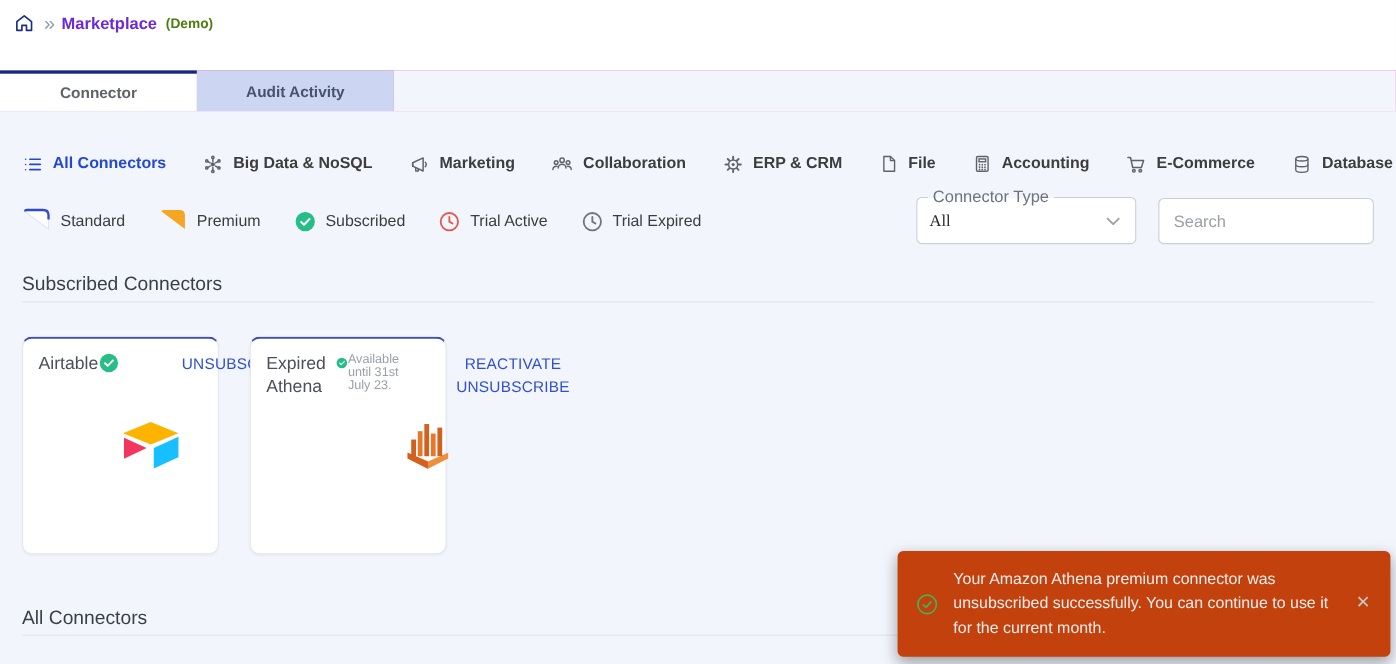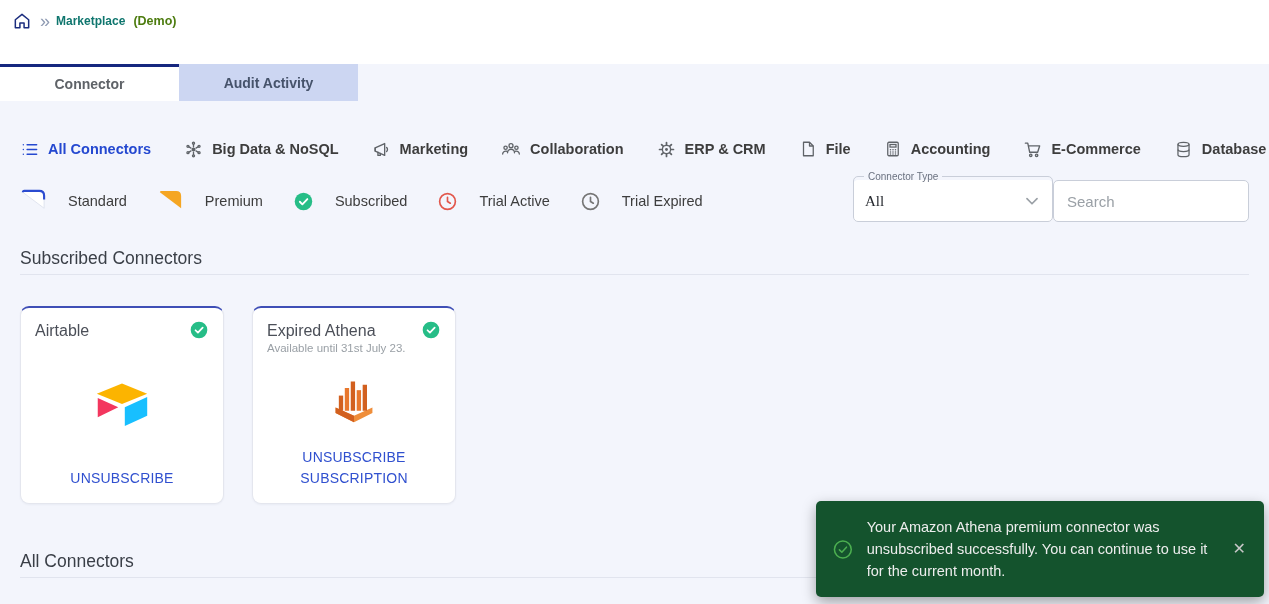--- a/index.html
+++ b/index.html
@@ -7,72 +7,72 @@
   body {
     font-family:"Liberation Sans", sans-serif;
     background:#f3f5fc;
     color:#3c4043;
     position:relative;
   }
   
   .topbar { background:#ffffff; height:64px; padding:11px 12px 0 12px; }
   .breadcrumb { display:flex; align-items:center; gap:8px; }
   .crumb-sep { color:#8f9bb3; font-size:18px; line-height:20px; letter-spacing:-2px; }
-  .crumb-page { color:#0f766e; font-weight:bold; font-size:12px; }
+  .crumb-page { color:#6d28d9; font-weight:bold; font-size:15px; }
   .crumb-suffix { color:#4d7c0f; font-size:12.5px; font-weight:bold; }
   
   .tabs { display:flex; background:#ec4899; height:37px; }
   .tab { width:179px; display:flex; align-items:center; justify-content:center;
          font-size:14px; font-weight:bold; color:#5f6368; cursor:pointer; }
   .tab.active { background:#ffffff; border-top:3px solid #16277f; color:#5f6368; }
   .tab.inactive { background:#ccd6f2; color:#46536b; }
   .tabs-rest { flex:1; background:#f3f5fc; }
   
   .content { padding:0 20px; }
   .cat-nav { margin-top:36px; display:flex; align-items:center; gap:33px; height:24px; }
   .cat-item { display:flex; align-items:center; gap:9px; font-size:14.5px; font-weight:bold;
               color:#3d3d3d; cursor:pointer; white-space:nowrap; }
   .cat-item svg { stroke:#5f6368; }
   .cat-item.active { color:#2448d0; }
   .cat-item.active svg { stroke:#2448d0; }
   
   .filter-row { margin-top:19px; display:flex; align-items:center; height:42px; }
   .legend { display:flex; align-items:center; gap:30px; }
-  .legend-item { display:flex; align-items:center; gap:21px; font-size:14.5px; color:#3d3d3d; }
+  .legend-item { display:flex; align-items:center; gap:8px; font-size:14.5px; color:#3d3d3d; }
   .select-box { margin-left:auto; width:200px; height:42px; border:1px solid #c9ced9; border-radius:5px;
                 background:#ffffff; position:relative; display:flex; align-items:center;
                 padding:0 10px 0 12px; cursor:pointer; }
   .select-box fieldset { position:absolute; inset:-9px 0 0 0; border:1px solid #c9ced9; border-radius:5px;
                 pointer-events:none; padding:0 8px; }
   .select-box { border:none; }
-  .select-box legend { font-size:10px; color:#6b7280; padding:0 4px; margin-left:2px; }
+  .select-box legend { font-size:15px; color:#6b7280; padding:0 4px; margin-left:2px; }
   .select-value { font-size:15px; color:#25282e;font-family:Liberation Serif, serif; }
   .select-box .chev { margin-left:auto; }
-  .search-box { margin-left:0; width:196px; height:42px; }
+  .search-box { margin-left:20px; width:196px; height:42px; }
   .search-box input { width:100%; height:100%; border:1px solid #c9ced9; border-radius:5px;
                 background:#ffffff; font-size:15px; padding:0 13px; color:#25282e;
                 font-family:"Liberation Sans", sans-serif; outline:none; }
   .search-box input::placeholder { color:#9aa0a6; }
   
   .section-title { margin-top:25px; font-size:17.5px; color:#3a3f47; line-height:22px; }
   .divider { margin-top:5px; border-bottom:1px solid #e1e4ee; }
   .section-title.second { margin-top:46px; }
   
   .cards { margin-top:31px; display:flex; gap:28px; }
-  .card { width:204px; height:198px; background:#ffffff; border:1px solid #e4e6ee;
+  .card { width:179px; height:198px; background:#ffffff; border:1px solid #e4e6ee;
           border-top:2px solid #3f4fb6; border-radius:9px; padding:12px 14px 14px;
-          display:flex; flex-direction:column; box-shadow:0 1px 2px rgba(40,50,90,.05); }
+          display:flex; flex-direction:row; box-shadow:0 1px 2px rgba(40,50,90,.05); }
   .card-head { display:flex; align-items:flex-start; justify-content:space-between; }
   .card-title { font-size:16px; color:#4b4f58; line-height:21px; }
   .card-sub { font-size:11.5px; color:#9aa0a6; margin-top:1px; }
   .card-logo { flex:1; display:flex; align-items:center; justify-content:center; }
   .card-action { text-align:center; color:#3050cf; font-size:14px; line-height:21px;
                  cursor:pointer; letter-spacing:.2px; }
   
-  .toast { position:absolute; right:5px; bottom:7px; width:448px; background:#14532d;
+  .toast { position:absolute; right:5px; bottom:7px; width:448px; background:#c2410c;
            border-radius:5px; box-shadow:0 5px 14px rgba(0,0,0,.35); padding:15px 16px;
            display:flex; align-items:center; gap:13px; }
   .toast-msg { color:#ededed; font-size:14.5px; line-height:22px; width:372px; }
   .toast-close { margin-left:auto; color:#c7c7c7; font-size:16px; cursor:pointer;
                  line-height:16px; padding:2px; }
   svg { display:block; }
 </style>
 </head>
 <body>
 
@@ -272,21 +272,21 @@
         <svg width="52" height="52" viewBox="0 0 48 48">
           <polygon points="7,30 24,37.5 41,30 41,35 24,43.5 7,35" fill="#ef8e3b"></polygon>
           <polygon points="7,30 24,37.5 24,43.5 7,35" fill="#d2601f"></polygon>
           <rect x="10" y="19" width="4" height="14" fill="#d2601f"></rect>
           <rect x="15.5" y="12" width="4" height="21" fill="#e8772d"></rect>
           <rect x="21" y="6" width="4" height="27" fill="#d2601f"></rect>
           <rect x="26.5" y="14" width="4" height="19" fill="#e8772d"></rect>
           <rect x="32" y="9" width="4" height="24" fill="#d2601f"></rect>
         </svg>
       </div>
-      <div class="card-action">UNSUBSCRIBE SUBSCRIPTION</div>
+      <div class="card-action">REACTIVATE UNSUBSCRIBE</div>
     </div>
   </div>
 
   <div class="section-title second">All Connectors</div>
   <div class="divider"></div>
 
 </div>
 
 <div class="toast">
   <svg width="23" height="23" viewBox="0 0 24 24" fill="none" stroke="#4caf50" stroke-width="1.7" stroke-linecap="round" stroke-linejoin="round">

